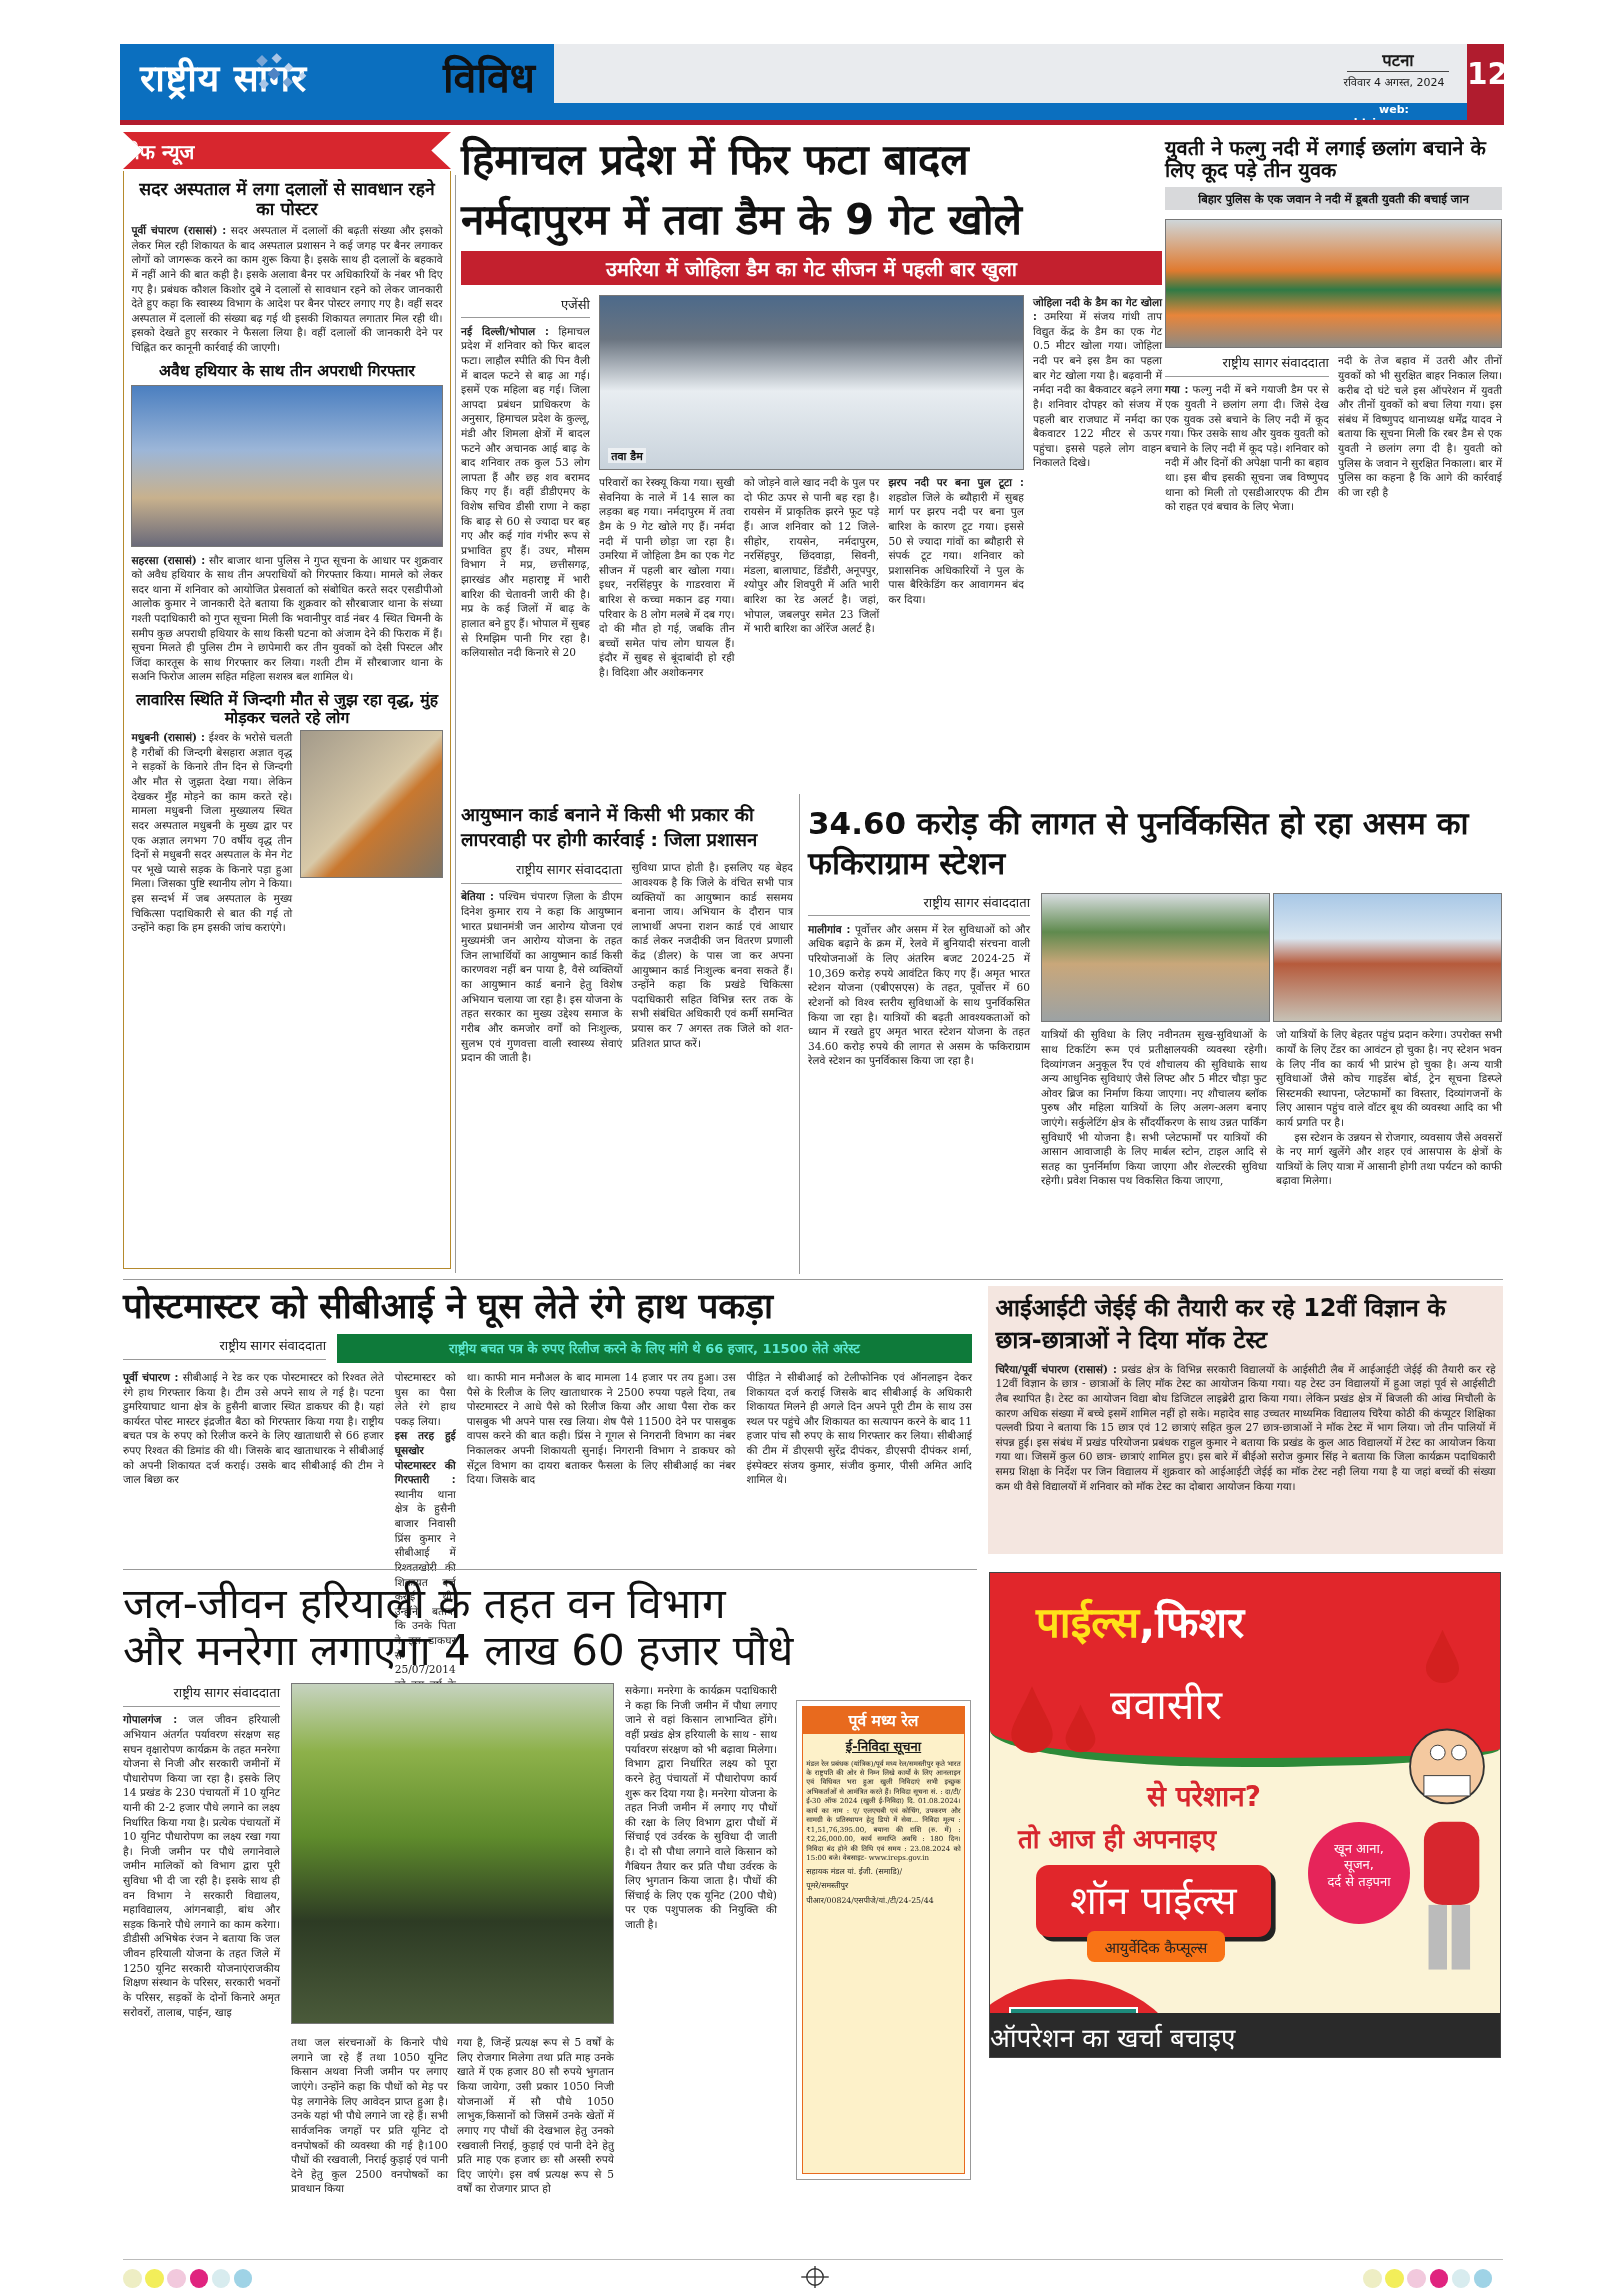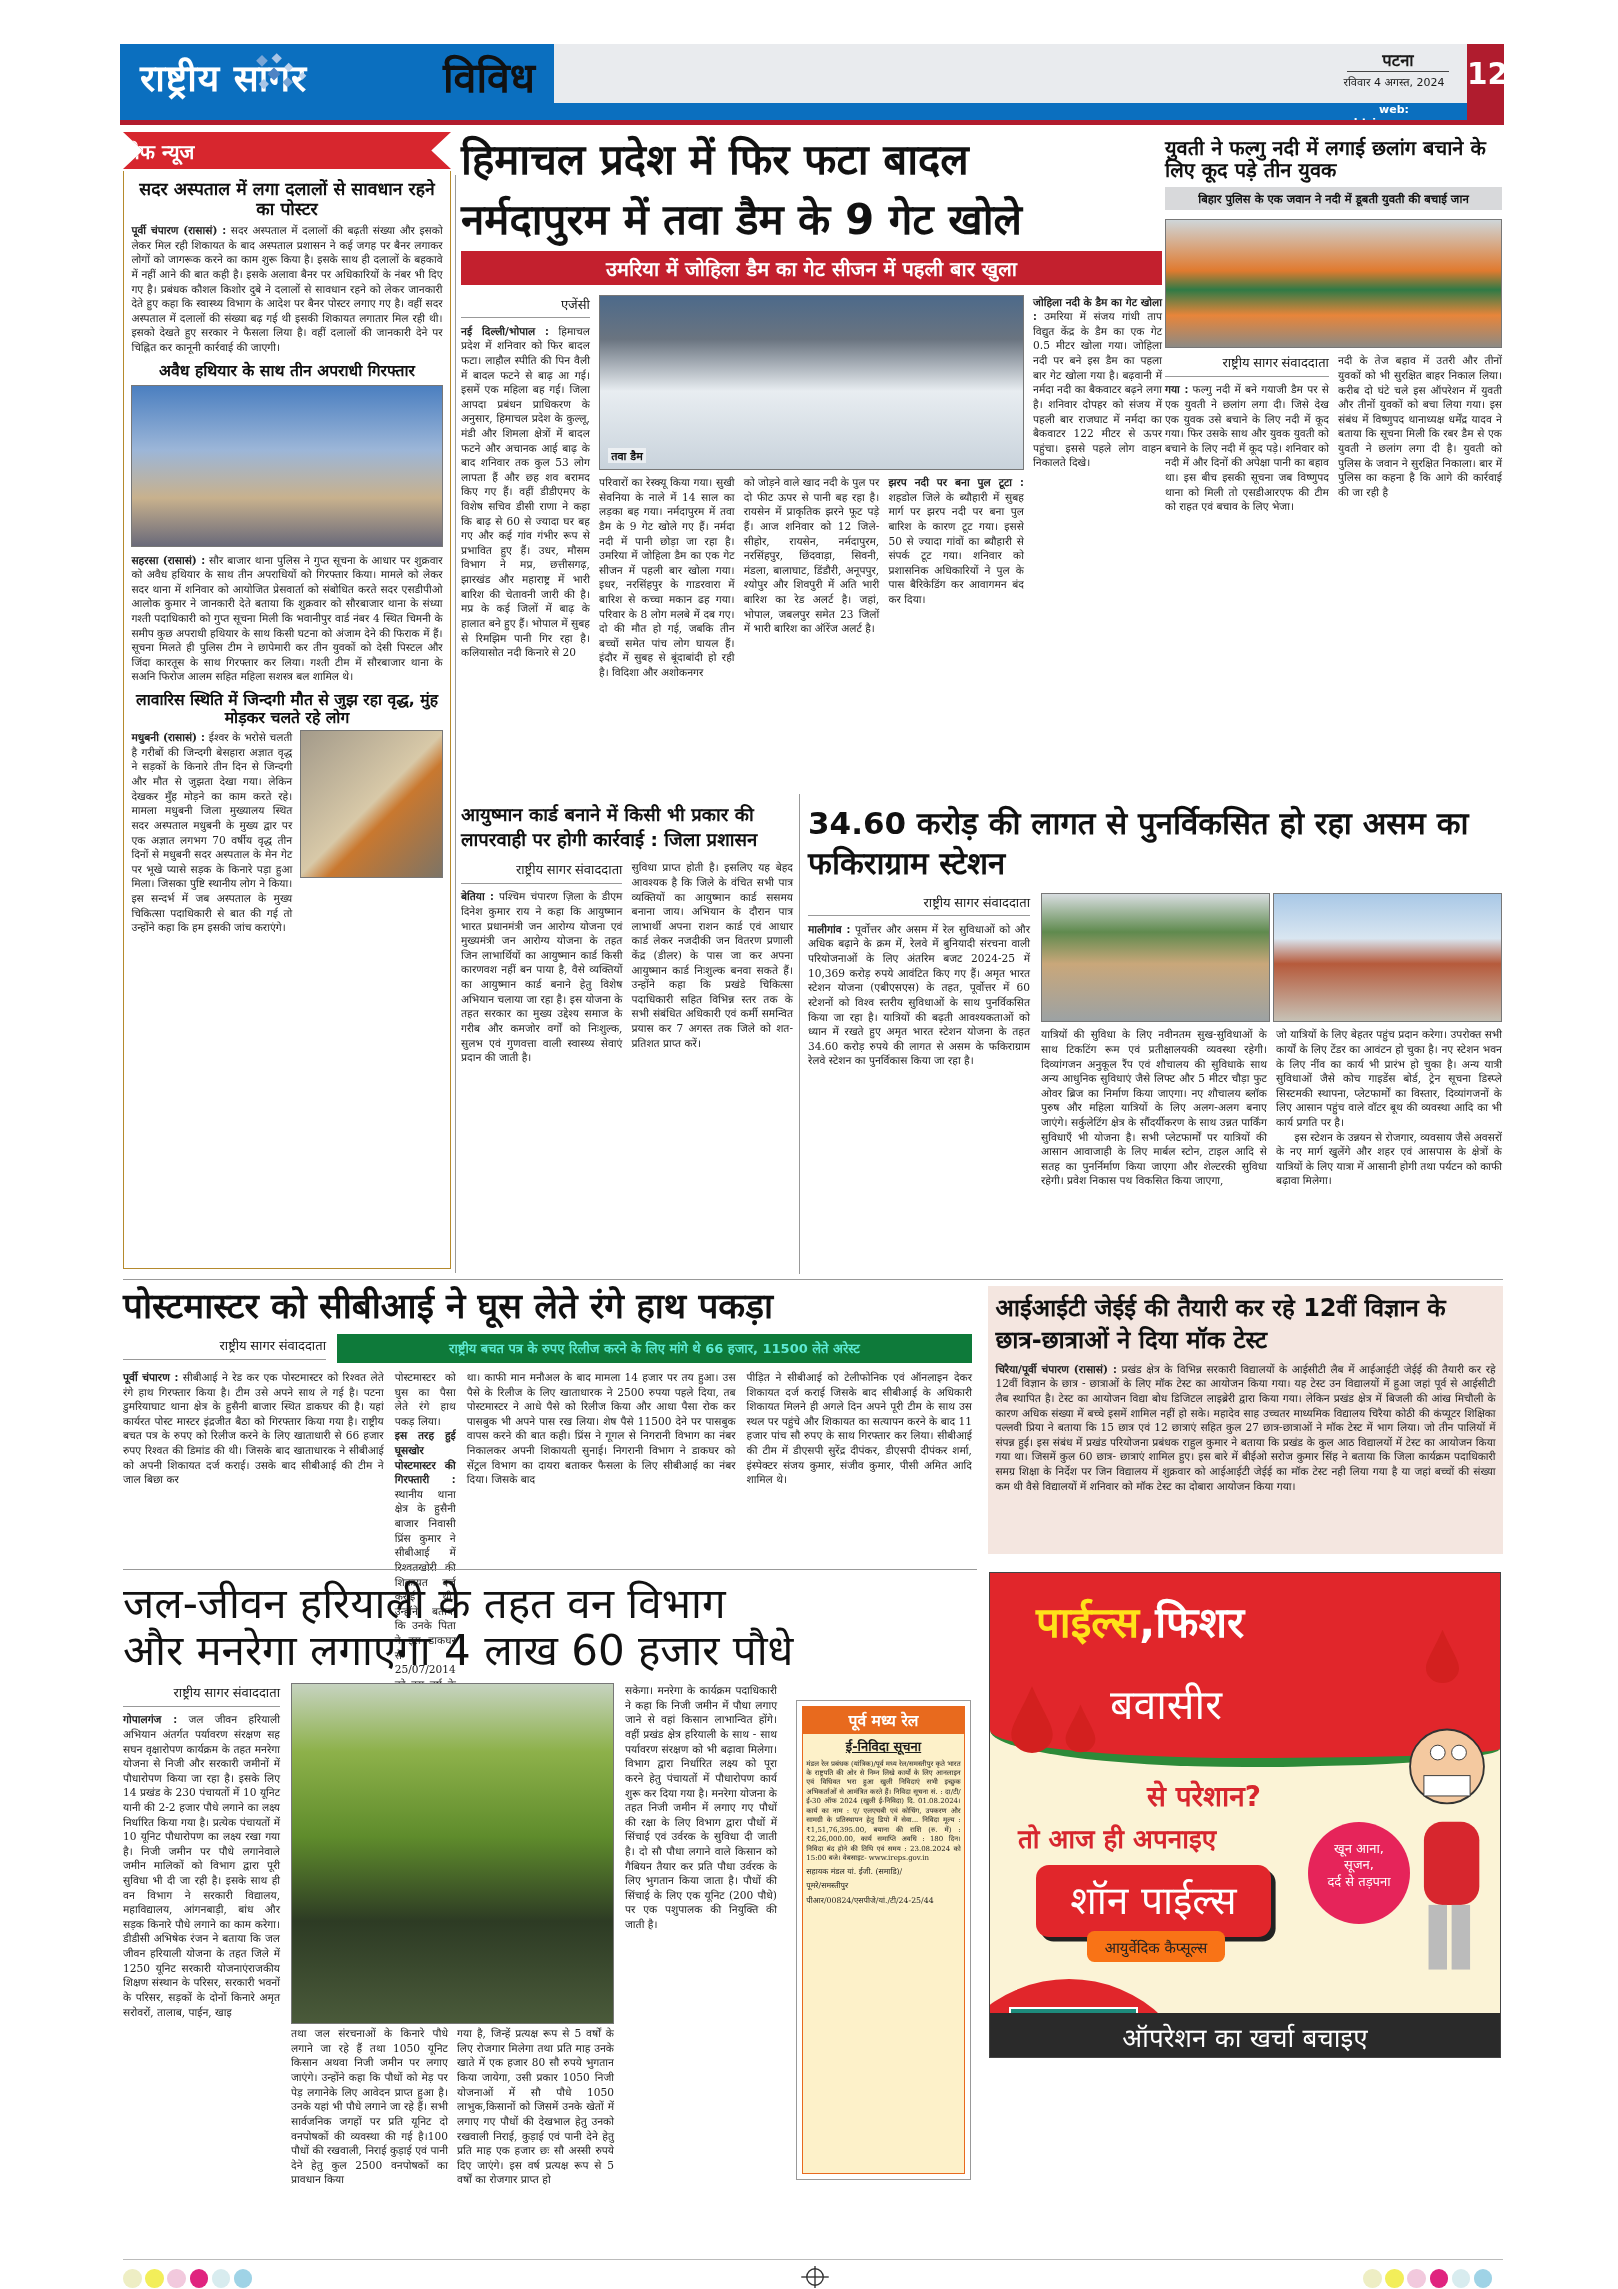--- a/index.html
+++ b/index.html
@@ -46,21 +46,21 @@
   .ad-t4 { position:absolute; left:28px; top:247px; font-family:"DejaVu Sans",sans-serif; font-weight:bold; font-size:26px; color:#d7262e; }
   .ad-brand { position:absolute; left:46px; top:292px; width:235px; height:72px; background:#e1262b; border-radius:13px; box-shadow: 4.6px 4.6px 0 #222; color:#fff; font-family:"DejaVu Sans",sans-serif; font-size:39px; text-align:center; padding-top:7.4px; }
   .ad-tag { position:absolute; left:97px; top:358px; width:138px; height:31px; background:#f97316; border-radius:7.4px; font-family:"DejaVu Sans",sans-serif; font-size:14.8px; text-align:center; padding-top:5.5px; color:#222; }
   .ad-bubble { position:absolute; left:318px; top:249px; width:102px; height:102px; background:#e6245a; border-radius:50%; color:#fff; font-family:"DejaVu Sans",sans-serif; font-size:13px; text-align:center; padding-top:18.5px; line-height:1.3; }
   .ad-redcirc { position:absolute; left:-55px; top:406px; width:268px; height:268px; background:#e1262b; border-radius:50%; }
   .ad-box { position:absolute; left:18.5px; top:434px; width:129px; height:185px; background:#1d8b7c; border: 2.8px solid #fff; }
   .ad-box-name { position:absolute; left:5.5px; top:55px; width:116px; background:#fff; color:#222; font-family:"DejaVu Serif",serif; font-weight:bold; font-size:12px; text-align:center; padding:5.5px 0; }
   .ad-box-sub { position:absolute; left:7.4px; top:102px; color:#fff; font-family:"DejaVu Sans",sans-serif; font-size:9.2px; font-weight:bold; line-height:1.3; }
   .ad-first { position:absolute; left:217px; top:471px; width:212px; text-align:center; font-family:"DejaVu Sans",sans-serif; font-size:33px; color:#222; line-height:1.45; }
   .ad-one { position:absolute; left:415px; top:452px; width:83px; height:83px; border:4.6px solid #f3d414; border-radius:50%; color:#e1262b; font-family:"DejaVu Sans",sans-serif; font-weight:bold; font-size:52px; text-align:center; line-height:74px; }
-  .ad-foot { position:absolute; left:0; bottom:0; width:100%; height:44px; background:#2a2a2a; color:#fff; font-family:"DejaVu Sans",sans-serif; font-size:26px; text-align:center; padding-top:5.5px; }
+  .ad-foot { position:absolute; left:0; bottom:0; width:100%; height:44px; background:#2a2a2a; color:#fff; font-family:"DejaVu Sans",sans-serif; font-size:26px; text-align:left; padding-top:5.5px; }
   
   .rail { left: 796px; top: 1700px; width: 175px; height: 480px; border: 0.9px solid #999; padding: 4.6px; }
   .rail-in { border: 1.8px solid #e86a1e; background: #fdf1c9; height: 100%; }
   .rail-h { background: #e86a1e; color:#fff; font-family:"DejaVu Sans",sans-serif; font-weight:bold; font-size:15.7px; text-align:center; padding:2.8px 0; }
   .rail-sub { font-family:"DejaVu Sans",sans-serif; font-weight:bold; font-size:13px; text-align:center; text-decoration: underline; padding:2.8px 0; }
   .rail-body { font-size:7px; line-height:1.35; padding: 1.8px 3.7px; text-align: justify; }
   .rail-sign { font-size:7.8px; text-align:left; padding: 1.8px 3.7px; line-height:1.4; }
   
   .dots { display:flex; gap:3.7px; }
   .dot { width:18.5px; height:18.5px; border-radius:50%; }
@@ -212,21 +212,21 @@
 <div class="abs" style="left:123px; top:1580px; width:849px;">
   <h2 class="hl" style="font-size:42px; font-weight:normal;">जल-जीवन हरियाली के तहत वन विभाग</h2>
   <h2 class="hl" style="font-size:42px; font-weight:normal;">और मनरेगा लगाएगा 4 लाख 60 हजार पौधे</h2>
   <div style="display:flex; gap:11px; margin-top:9.2px;">
     <div style="width:157px;">
       <div class="byline">राष्ट्रीय सागर संवाददाता</div>
       <p class="body"><span class="dateline">गोपालगंज :</span> <span>जल जीवन हरियाली अभियान अंतर्गत पर्यावरण संरक्षण सह सघन वृक्षारोपण कार्यक्रम के तहत मनरेगा योजना से निजी और सरकारी जमीनों में पौधारोपण किया जा रहा है। इसके लिए 14 प्रखंड के 230 पंचायतों में 10 यूनिट यानी की 2-2 हजार पौधे लगाने का लक्ष्य निर्धारित किया गया है। प्रत्येक पंचायतों में 10 यूनिट पौधारोपण का लक्ष्य रखा गया है। निजी जमीन पर पौधे लगानेवाले जमीन मालिकों को विभाग द्वारा पूरी सुविधा भी दी जा रही है। इसके साथ ही वन विभाग ने सरकारी विद्यालय, महाविद्यालय, आंगनबाड़ी, बांध और सड़क किनारे पौधे लगाने का काम करेगा। डीडीसी अभिषेक रंजन ने बताया कि जल जीवन हरियाली योजना के तहत जिले में 1250 यूनिट सरकारी योजनाएंराजकीय शिक्षण संस्थान के परिसर, सरकारी भवनों के परिसर, सड़कों के दोनों किनारे अमृत सरोवरों, तालाब, पाईन, खाइ</span></p>
     </div>
     <div style="width:323px;">
       <div class="photo" style="height:341px; background:linear-gradient(180deg,#c6d3c0 0%,#8db14a 20%,#5f8c2c 45%,#2d3b24 70%,#4a5a3a 100%);"></div>
-      <div style="display:flex; gap:9.2px; margin-top:2px;">
+      <div style="display:flex; gap:9.2px; margin-top:11px;">
         <p class="body" style="flex:1;">तथा जल संरचनाओं के किनारे पौधे लगाने जा रहे हैं तथा 1050 यूनिट किसान अथवा निजी जमीन पर लगाए जाएंगे। उन्होंने कहा कि पौधों को मेड़ पर पेड़ लगानेके लिए आवेदन प्राप्त हुआ है। उनके यहां भी पौधे लगाने जा रहे हैं। सभी सार्वजनिक जगहों पर प्रति यूनिट दो वनपोषकों की व्यवस्था की गई है।100 पौधों की रखवाली, निराई कुड़ाई एवं पानी देने हेतु कुल 2500 वनपोषकों का प्रावधान किया</p>
         <p class="body" style="flex:1;">गया है, जिन्हें प्रत्यक्ष रूप से 5 वर्षों के लिए रोजगार मिलेगा तथा प्रति माह उनके खाते में एक हजार 80 सौ रुपये भुगतान किया जायेगा, उसी प्रकार 1050 निजी योजनाओं में सौ पौधे 1050 लाभुक,किसानों को जिसमें उनके खेतों में लगाए गए पौधों की देखभाल हेतु उनको रखवाली निराई, कुड़ाई एवं पानी देने हेतु प्रति माह एक हजार छः सौ अस्सी रुपये दिए जाएंगे। इस वर्ष प्रत्यक्ष रूप से 5 वर्षों का रोजगार प्राप्त हो</p>
       </div>
     </div>
     <p class="body" style="width:152px;">सकेगा। मनरेगा के कार्यक्रम पदाधिकारी ने कहा कि निजी जमीन में पौधा लगाए जाने से वहां किसान लाभान्वित होंगे। वहीं प्रखंड क्षेत्र हरियाली के साथ - साथ पर्यावरण संरक्षण को भी बढ़ावा मिलेगा। विभाग द्वारा निर्धारित लक्ष्य को पूरा करने हेतु पंचायतों में पौधारोपण कार्य शुरू कर दिया गया है। मनरेगा योजना के तहत निजी जमीन में लगाए गए पौधों की रक्षा के लिए विभाग द्वारा पौधों में सिंचाई एवं उर्वरक के सुविधा दी जाती है। दो सौ पौधा लगाने वाले किसान को गैबियन तैयार कर प्रति पौधा उर्वरक के लिए भुगतान किया जाता है। पौधों की सिंचाई के लिए एक यूनिट (200 पौधे) पर एक पशुपालक की नियुक्ति की जाती है।</p>
   </div>
 </div>
 
 <div class="abs rail">
   <div class="rail-in">

